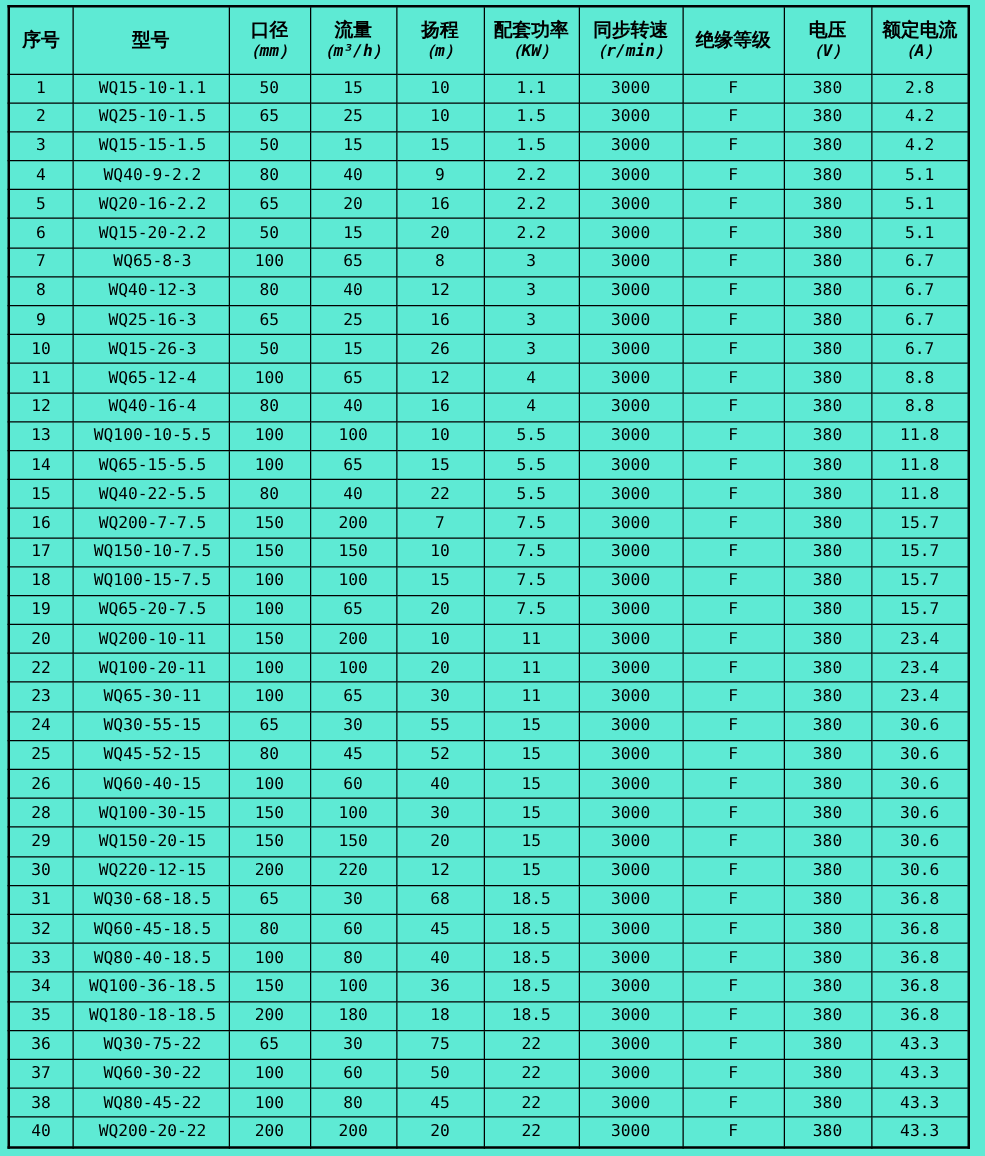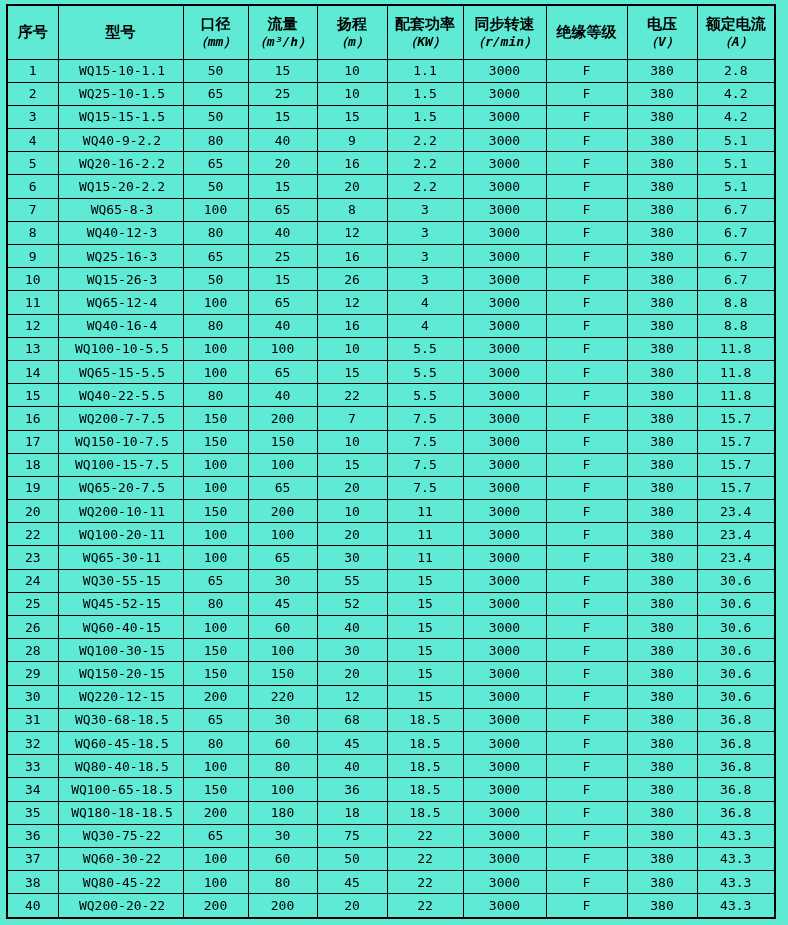--- a/index.html
+++ b/index.html
@@ -488,21 +488,21 @@
           <td>80</td>
           <td>40</td>
           <td>18.5</td>
           <td>3000</td>
           <td>F</td>
           <td>380</td>
           <td>36.8</td>
         </tr>
         <tr>
           <td>34</td>
-          <td class="model-cell">WQ100-65-18.5</td>
+          <td class="model-cell">WQ100-36-18.5</td>
           <td>150</td>
           <td>100</td>
           <td>36</td>
           <td>18.5</td>
           <td>3000</td>
           <td>F</td>
           <td>380</td>
           <td>36.8</td>
         </tr>
         <tr>

